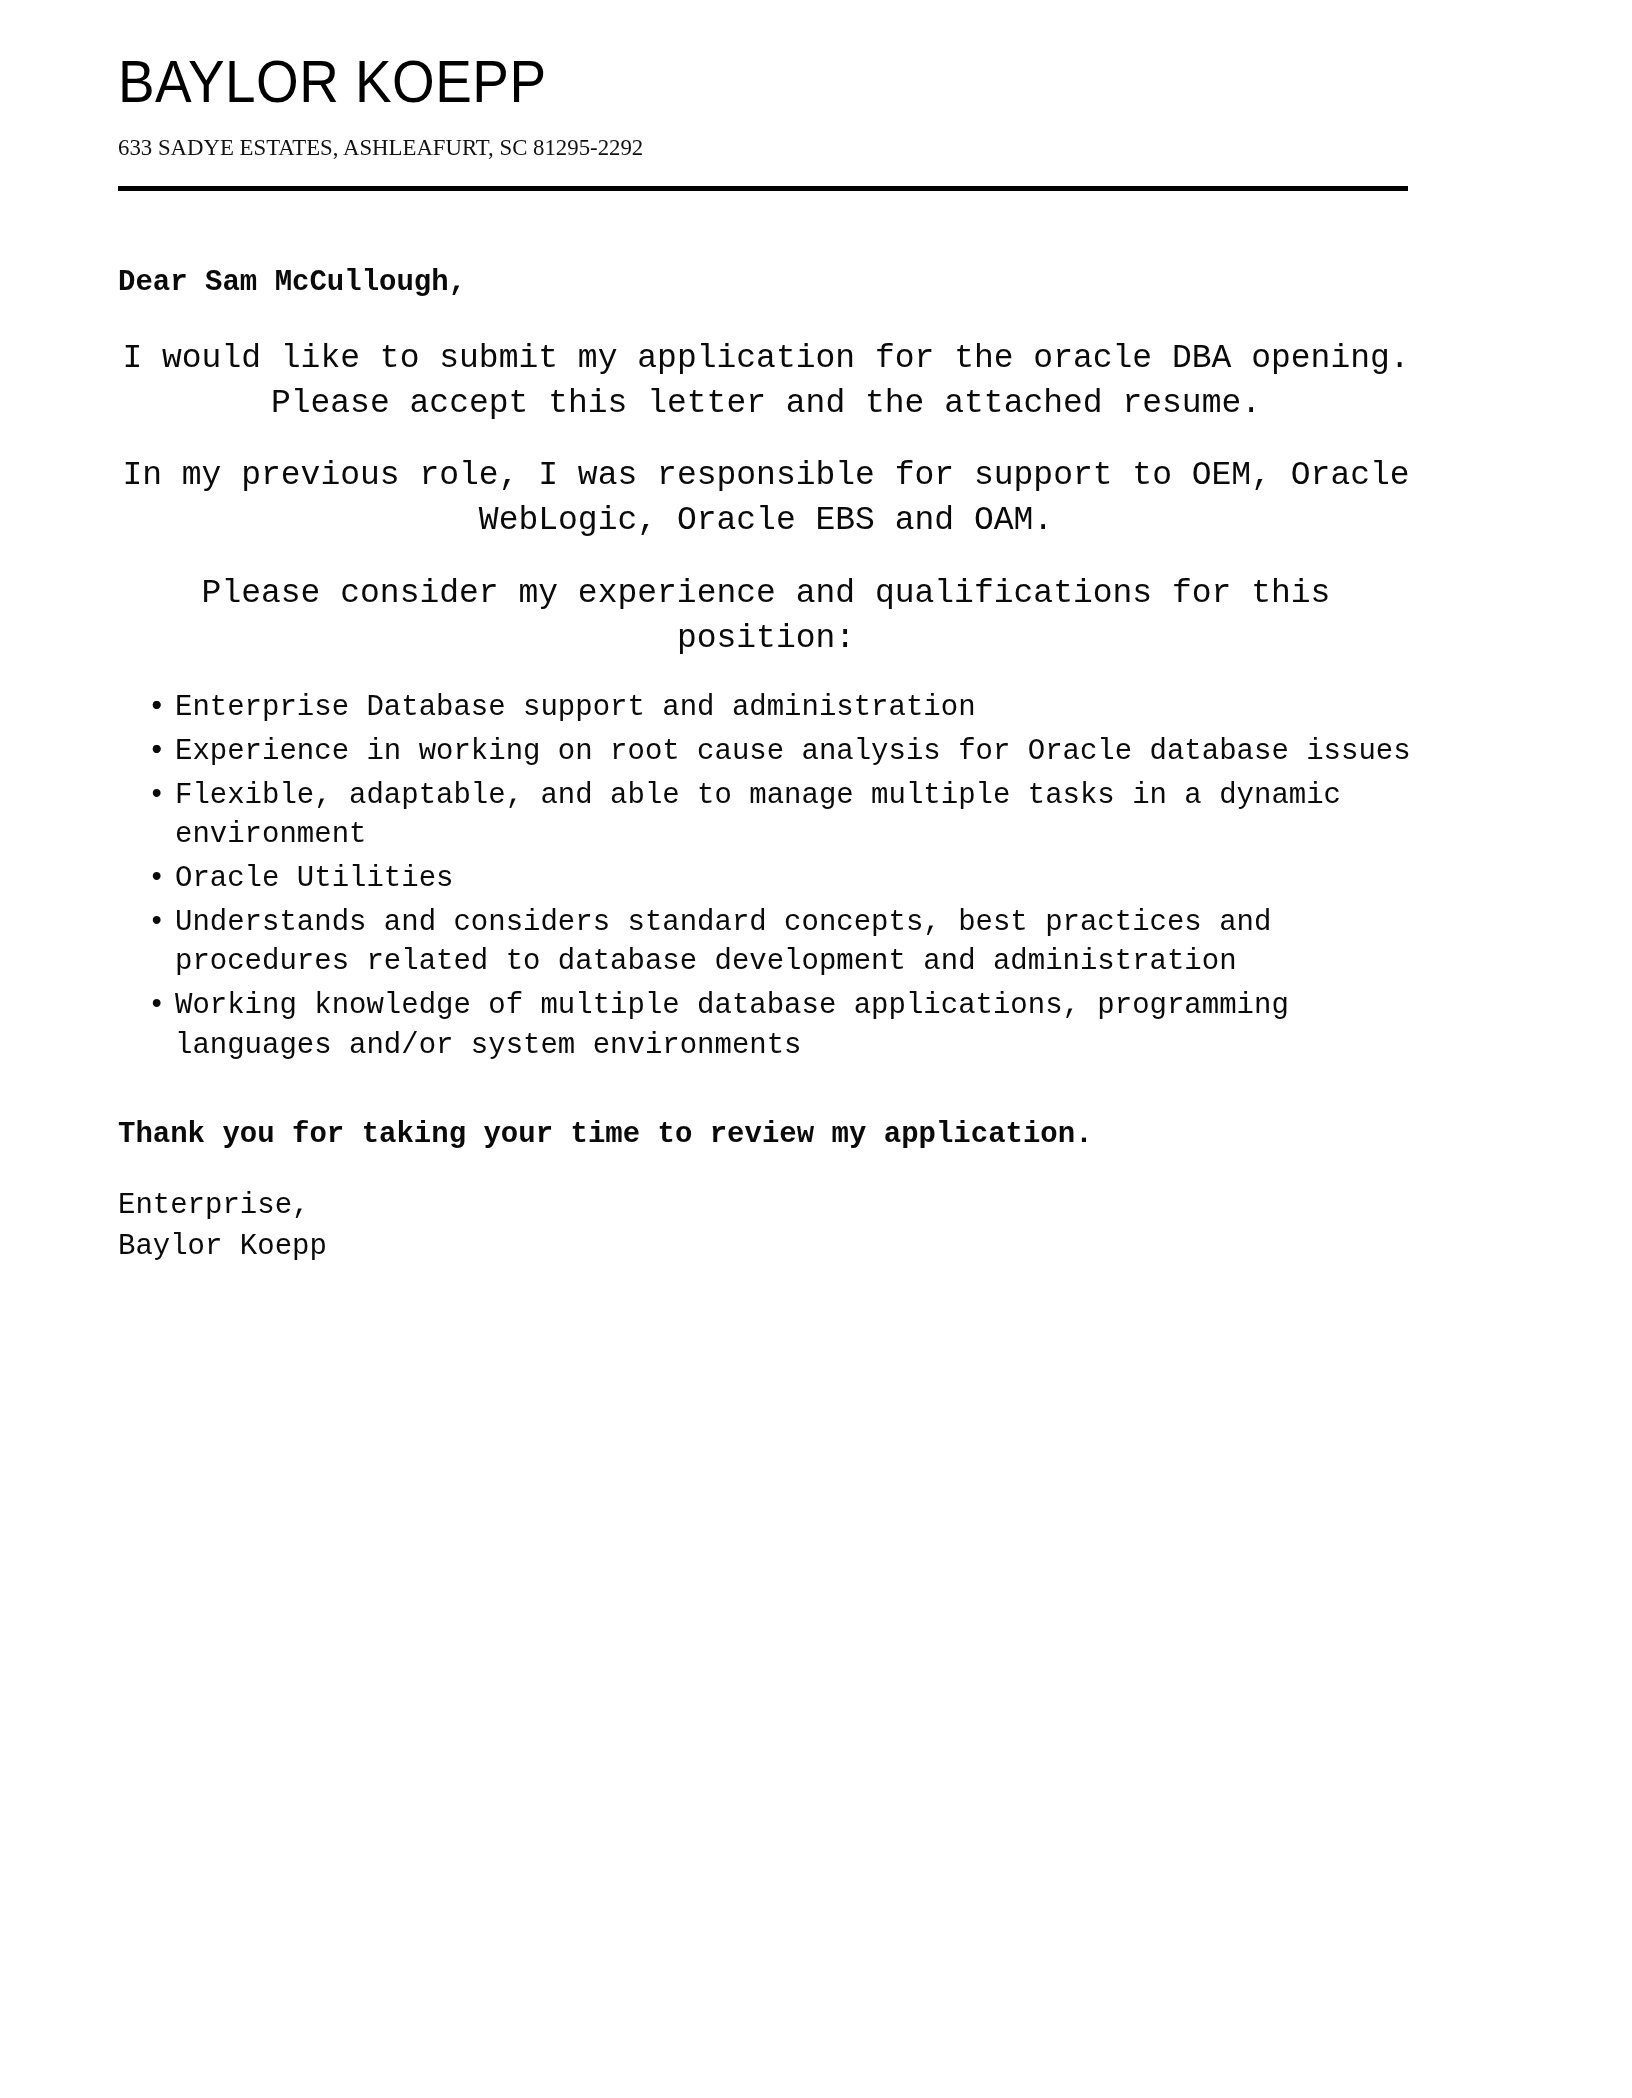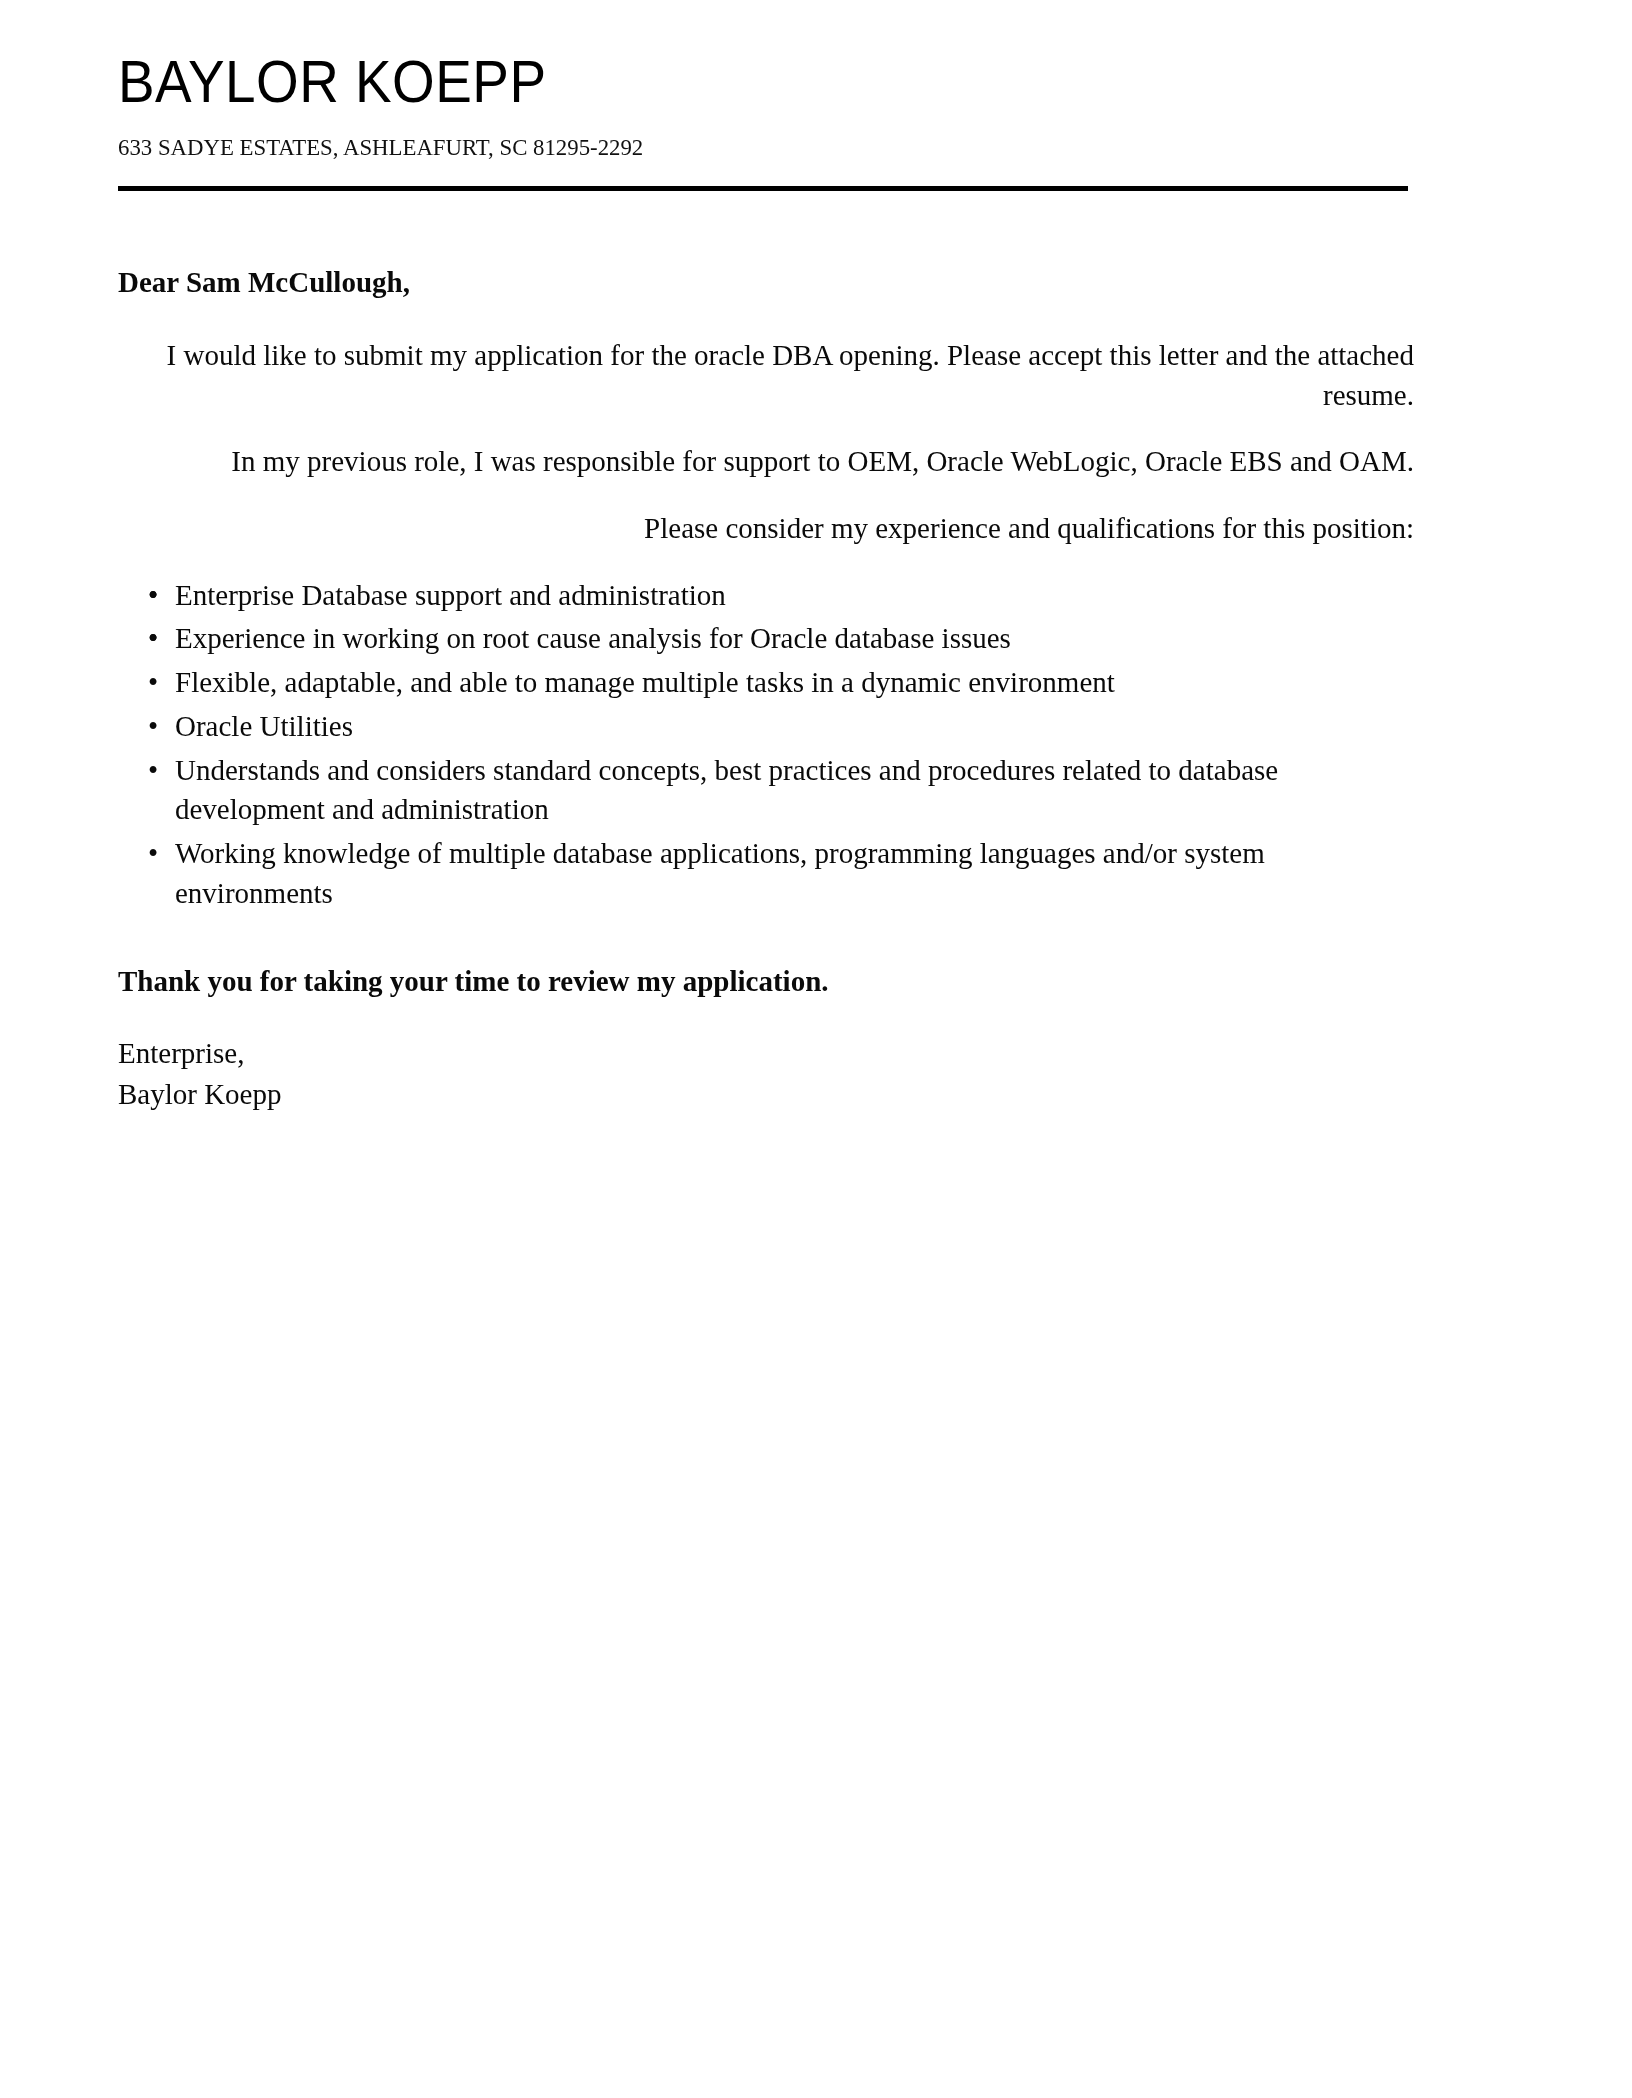--- a/index.html
+++ b/index.html
@@ -52,34 +52,34 @@
     margin-top: 24px;
     width: 1290px;
     height: 5px;
     background: #000000;
   }
 
   
   .body-wrap {
     margin-top: 73px;
     width: 1296px;
-    font-family: Liberation Serif, serif;
+    font-family: Liberation Mono, monospace;
     color: #0a0a0a;
   }
   .salutation {
     font-size: 29px;
     font-weight: bold;
     line-height: 1.3;
     margin: 0 0 34px 0;
   }
   .para {
-    font-size: 29px;
+    font-size: 33px;
     line-height: 1.37;
     margin: 0 0 27px 0;
-    text-align: right;
+    text-align: center;
   }
   .bullet-list {
     list-style: none;
     margin: 4px 0 0 0;
     padding: 0;
   }
   .bullet-list li {
     position: relative;
     font-size: 29px;
     line-height: 1.37;

